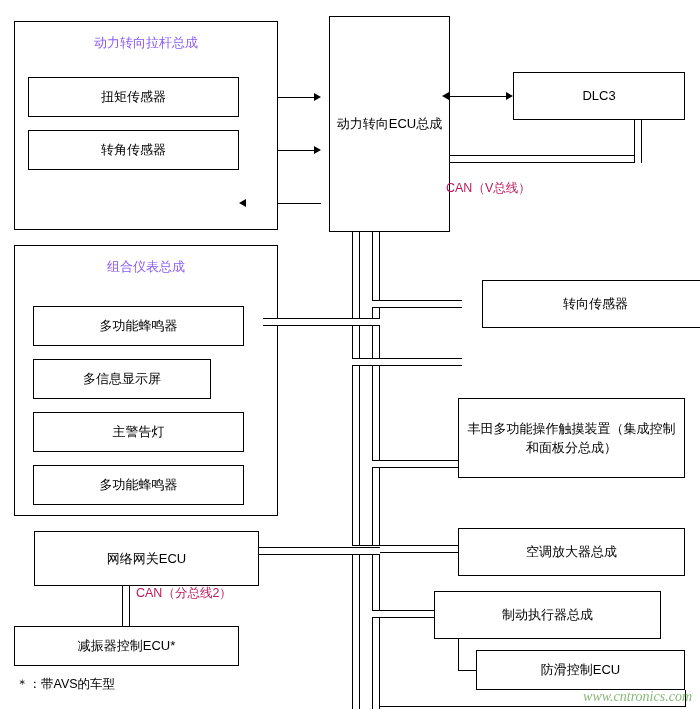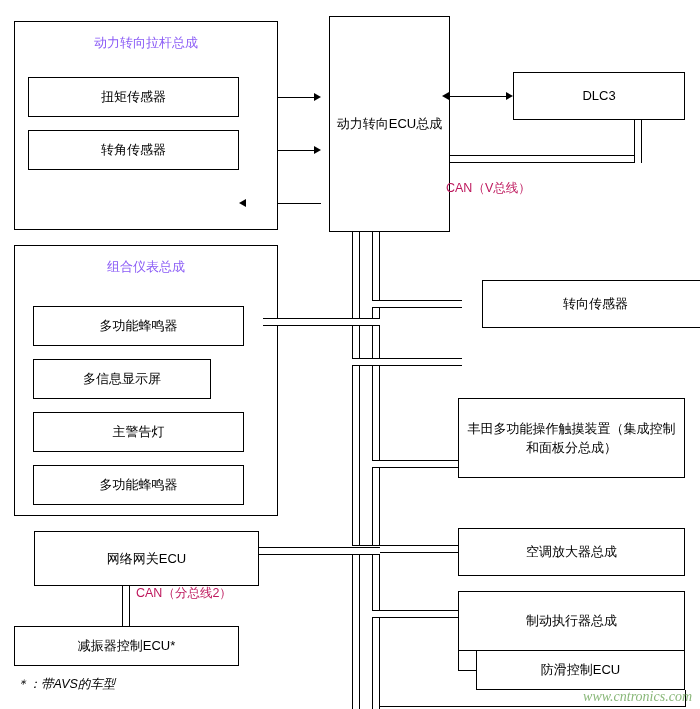--- a/index.html
+++ b/index.html
@@ -155,21 +155,21 @@
   <div class="box" style="left:33px; top:306px; width:211px; height:40px;">多功能蜂鸣器</div>
   <div class="box" style="left:33px; top:359px; width:178px; height:40px;">多信息显示屏</div>
   <div class="box" style="left:33px; top:412px; width:211px; height:40px;">主警告灯</div>
   <div class="box" style="left:33px; top:465px; width:211px; height:40px;">多功能蜂鸣器</div>
 
   <div class="bus-h" style="left:263px; top:318px; width:117px; height:8px;"></div>
 
   <div class="box" style="left:482px; top:280px; width:227px; height:48px;">转向传感器</div>
   <div class="box" style="left:458px; top:398px; width:227px; height:80px;">丰田多功能操作触摸装置（集成控制和面板分总成）</div>
   <div class="box" style="left:458px; top:528px; width:227px; height:48px;">空调放大器总成</div>
-  <div class="box" style="left:458px; top:591px; width:227px; height:60px;">制动执行器总成</div>
+  <div class="box" style="left:434px; top:591px; width:227px; height:48px;">制动执行器总成</div>
   <div class="box" style="left:476px; top:650px; width:209px; height:40px;">防滑控制ECU</div>
 
   <div class="bus-h" style="left:372px; top:300px; width:90px; height:8px;"></div>
   <div class="bus-h" style="left:352px; top:358px; width:110px; height:8px;"></div>
   <div class="bus-h" style="left:372px; top:460px; width:90px; height:8px;"></div>
   <div class="bus-h" style="left:352px; top:545px; width:110px; height:8px;"></div>
   <div class="bus-h" style="left:372px; top:610px; width:90px; height:8px;"></div>
 
   <div class="line vline" style="left:458px; top:618px; width:1px; height:52px;"></div>
   <div class="line hline" style="left:458px; top:670px; width:20px;"></div>
@@ -178,17 +178,17 @@
   <div class="line vline" style="left:685px; top:690px; width:1px; height:17px;"></div>
 
   <div class="box" style="left:14px; top:531px; width:225px; height:55px;margin-left:20px;">网络网关ECU</div>
   <div class="bus-h" style="left:239px; top:547px; width:141px; height:8px;"></div>
 
   <div class="bus-v" style="left:122px; top:571px; width:8px; height:56px;"></div>
   <div class="label" style="left:136px; top:585px;">CAN（分总线2）</div>
 
   <div class="box" style="left:14px; top:626px; width:225px; height:40px;">减振器控制ECU*</div>
 
-  <div class="note" style="left:16px; top:676px;font-style:italic;">＊：带AVS的车型</div>
+  <div class="note" style="left:16px; top:676px;">＊：带AVS的车型</div>
 
   <div class="watermark">www.cntronics.com</div>
 
 </div>
 
 </body></html>

